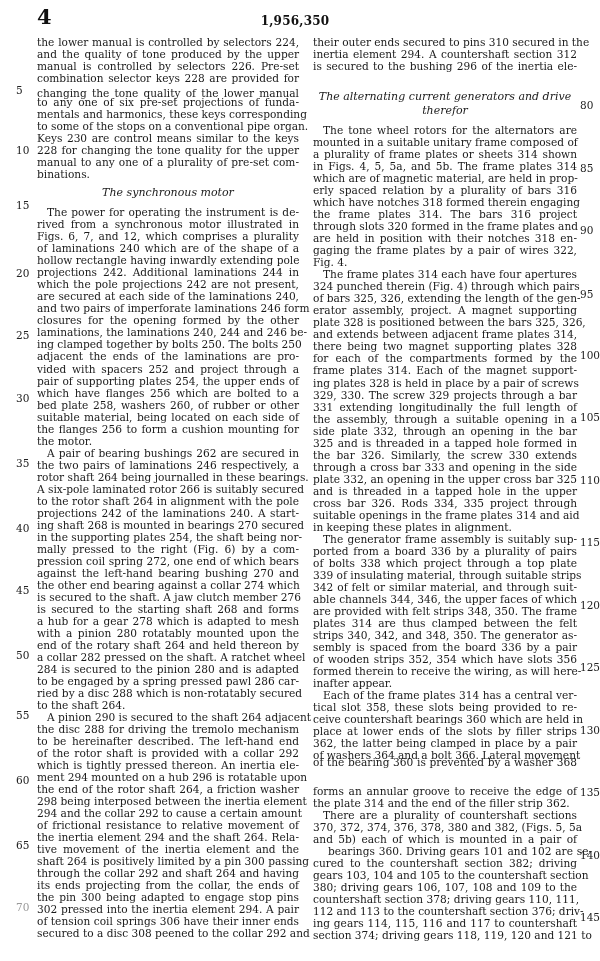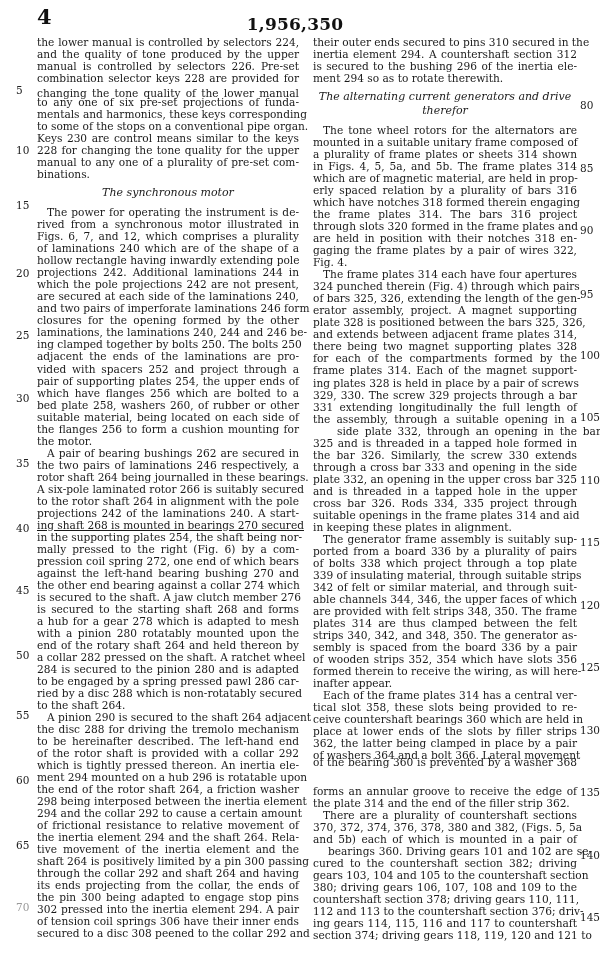--- a/index.html
+++ b/index.html
@@ -2,21 +2,21 @@
 <html><head>
 <meta charset="utf-8">
 <style>
   html, body { margin: 0; padding: 0; background: #ffffff; }
   body { width: 600px; height: 961px; overflow: hidden; position: relative;
          font-family: "DejaVu Serif", "Liberation Serif", serif; color: #1a1a1a; }
   #page { position: absolute; left: 0; top: 0; width: 600px; height: 961px; overflow: hidden; }
   .page-number { position: absolute; left: 37px; top: 4px; font-size: 21px; font-weight: bold;
                  font-family: "DejaVu Serif", serif; color: #111; }
   .patent-number { position: absolute; left: 240px; top: 14px; width: 110px; text-align: center;
-                   font-size: 17px; font-weight: bold; letter-spacing: 0.2px; color: #111; }
+                   font-size: 12px; font-weight: bold; letter-spacing: 0.2px; color: #111; }
   .column { position: absolute; top: 0; height: 961px; }
   #col-left { left: 37px; width: 262px; }
   #col-right { left: 313px; width: 264px; }
   .line { position: absolute; left: 0; height: 12px; line-height: 12px; font-size: 10.6px;
           white-space: nowrap; text-align: justify; text-align-last: justify; overflow: visible; }
   .line.last { text-align-last: left; }
   .line.indent { padding-left: 10px; box-sizing: border-box; }
   .heading { position: absolute; left: 0; height: 14px; line-height: 14px; font-size: 11px;
              font-style: italic; text-align: center; white-space: nowrap; }
   .lineno { position: absolute; font-size: 10.5px; line-height: 12px; color: #222;
@@ -64,21 +64,21 @@
       <div class="line" style="top: 398.56px; width: 262px;">bed plate 258, washers 260, of rubber or other</div>
       <div class="line" style="top: 410.58px; width: 262px;">suitable material, being located on each side of</div>
       <div class="line" style="top: 422.6px; width: 262px;">the flanges 256 to form a cushion mounting for</div>
       <div class="line last" style="top: 434.62px; width: 262px;">the motor.</div>
       <div class="line indent" style="top: 446.64px; width: 262px;">A pair of bearing bushings 262 are secured in</div>
       <div class="line" style="top: 458.66px; width: 262px;">the two pairs of laminations 246 respectively, a</div>
       <div class="line" style="top: 470.68px; width: 262px;">rotor shaft 264 being journalled in these bearings.</div>
       <div class="line" style="top: 482.7px; width: 262px;">A six-pole laminated rotor 266 is suitably secured</div>
       <div class="line" style="top: 494.72px; width: 262px;">to the rotor shaft 264 in alignment with the pole</div>
       <div class="line" style="top: 506.74px; width: 262px;">projections 242 of the laminations 240.  A start-</div>
-      <div class="line" style="top: 518.76px; width: 262px; text-decoration: underline;">ing shaft 268 is mounted in bearings 270 secured</div>
+      <div class="line" style="top: 518.76px; width: 262px;">ing shaft 268 is mounted in bearings 270 secured</div>
       <div class="line" style="top: 530.78px; width: 262px;">in the supporting plates 254, the shaft being nor-</div>
       <div class="line" style="top: 542.8px; width: 262px;">mally pressed to the right (Fig. 6) by a com-</div>
       <div class="line" style="top: 554.82px; width: 262px;">pression coil spring 272, one end of which bears</div>
       <div class="line" style="top: 566.84px; width: 262px;">against the left-hand bearing bushing 270 and</div>
       <div class="line" style="top: 578.86px; width: 262px;">the other end bearing against a collar 274 which</div>
       <div class="line" style="top: 590.88px; width: 262px;">is secured to the shaft.  A jaw clutch member 276</div>
       <div class="line" style="top: 602.9px; width: 262px;">is secured to the starting shaft 268 and forms</div>
       <div class="line" style="top: 614.92px; width: 262px;">a hub for a gear 278 which is adapted to mesh</div>
       <div class="line" style="top: 626.94px; width: 262px;">with a pinion 280 rotatably mounted upon the</div>
       <div class="line" style="top: 638.96px; width: 262px;">end of the rotary shaft 264 and held thereon by</div>
@@ -104,21 +104,20 @@
       <div class="line" style="top: 879.36px; width: 262px;">its ends projecting from the collar, the ends of</div>
       <div class="line" style="top: 891.38px; width: 262px;">the pin 300 being adapted to engage stop pins</div>
       <div class="line" style="top: 903.4px; width: 262px;">302 pressed into the inertia element 294.  A pair</div>
       <div class="line" style="top: 915.42px; width: 262px;">of tension coil springs 306 have their inner ends</div>
       <div class="line last" style="top: 927.44px; width: 262px;">secured to a disc 308 peened to the collar 292 and</div>
     </div>
   <div class="column" id="col-right">
       <div class="line" style="top: 36px; width: 264px;">their outer ends secured to pins 310 secured in the</div>
       <div class="line" style="top: 48.02px; width: 264px;">inertia element 294.  A countershaft section 312</div>
       <div class="line" style="top: 60.04px; width: 264px;">is secured to the bushing 296 of the inertia ele-</div>
-      <div class="line last" style="top: 72.06px; width: 264px;">ment 294 so as to rotate therewith.</div>
       <div class="heading" style="top: 90.08px; width: 264px;">The alternating current generators and drive</div>
       <div class="heading" style="top: 104.08px; width: 264px;">therefor</div>
       <div class="line indent" style="top: 124.08px; width: 264px;">The tone wheel rotors for the alternators are</div>
       <div class="line" style="top: 136.1px; width: 264px;">mounted in a suitable unitary frame composed of</div>
       <div class="line" style="top: 148.12px; width: 264px;">a plurality of frame plates or sheets 314 shown</div>
       <div class="line" style="top: 160px; width: 264px;">in Figs. 4, 5, 5a, and 5b.  The frame plates 314</div>
       <div class="line" style="top: 172.16px; width: 264px;">which are of magnetic material, are held in prop-</div>
       <div class="line" style="top: 184.18px; width: 264px;">erly spaced relation by a plurality of bars 316</div>
       <div class="line" style="top: 196.2px; width: 264px;">which have notches 318 formed therein engaging</div>
       <div class="line" style="top: 208.22px; width: 264px;">the frame plates 314.  The bars 316 project</div>
@@ -132,21 +131,21 @@
       <div class="line" style="top: 304.38px; width: 264px;">erator assembly, project.  A magnet supporting</div>
       <div class="line" style="top: 316.4px; width: 264px;">plate 328 is positioned between the bars 325, 326,</div>
       <div class="line" style="top: 328.42px; width: 264px;">and extends between adjacent frame plates 314,</div>
       <div class="line" style="top: 340.44px; width: 264px;">there being two magnet supporting plates 328</div>
       <div class="line" style="top: 352.46px; width: 264px;">for each of the compartments formed by the</div>
       <div class="line" style="top: 364.48px; width: 264px;">frame plates 314.  Each of the magnet support-</div>
       <div class="line" style="top: 376.5px; width: 264px;">ing plates 328 is held in place by a pair of screws</div>
       <div class="line" style="top: 388.52px; width: 264px;">329, 330.  The screw 329 projects through a bar</div>
       <div class="line" style="top: 400.54px; width: 264px;">331 extending longitudinally the full length of</div>
       <div class="line" style="top: 412.56px; width: 264px;">the assembly, through a suitable opening in a</div>
-      <div class="line" style="top: 424.58px; width: 264px; margin-left: 24px;">side plate 332, through an opening in the bar</div>
+      <div class="line" style="top: 424.58px; width: 264px;">side plate 332, through an opening in the bar</div>
       <div class="line" style="top: 436.6px; width: 264px;">325 and is threaded in a tapped hole formed in</div>
       <div class="line" style="top: 448.62px; width: 264px;">the bar 326.  Similarly, the screw 330 extends</div>
       <div class="line" style="top: 460.64px; width: 264px;">through a cross bar 333 and opening in the side</div>
       <div class="line" style="top: 472.66px; width: 264px;">plate 332, an opening in the upper cross bar 325</div>
       <div class="line" style="top: 484.68px; width: 264px;">and is threaded in a tapped hole in the upper</div>
       <div class="line" style="top: 496.7px; width: 264px;">cross bar 326.  Rods 334, 335 project through</div>
       <div class="line" style="top: 508.72px; width: 264px;">suitable openings in the frame plates 314 and aid</div>
       <div class="line last" style="top: 520.74px; width: 264px;">in keeping these plates in alignment.</div>
       <div class="line indent" style="top: 532.76px; width: 264px;">The generator frame assembly is suitably sup-</div>
       <div class="line" style="top: 544.78px; width: 264px;">ported from a board 336 by a plurality of pairs</div>

